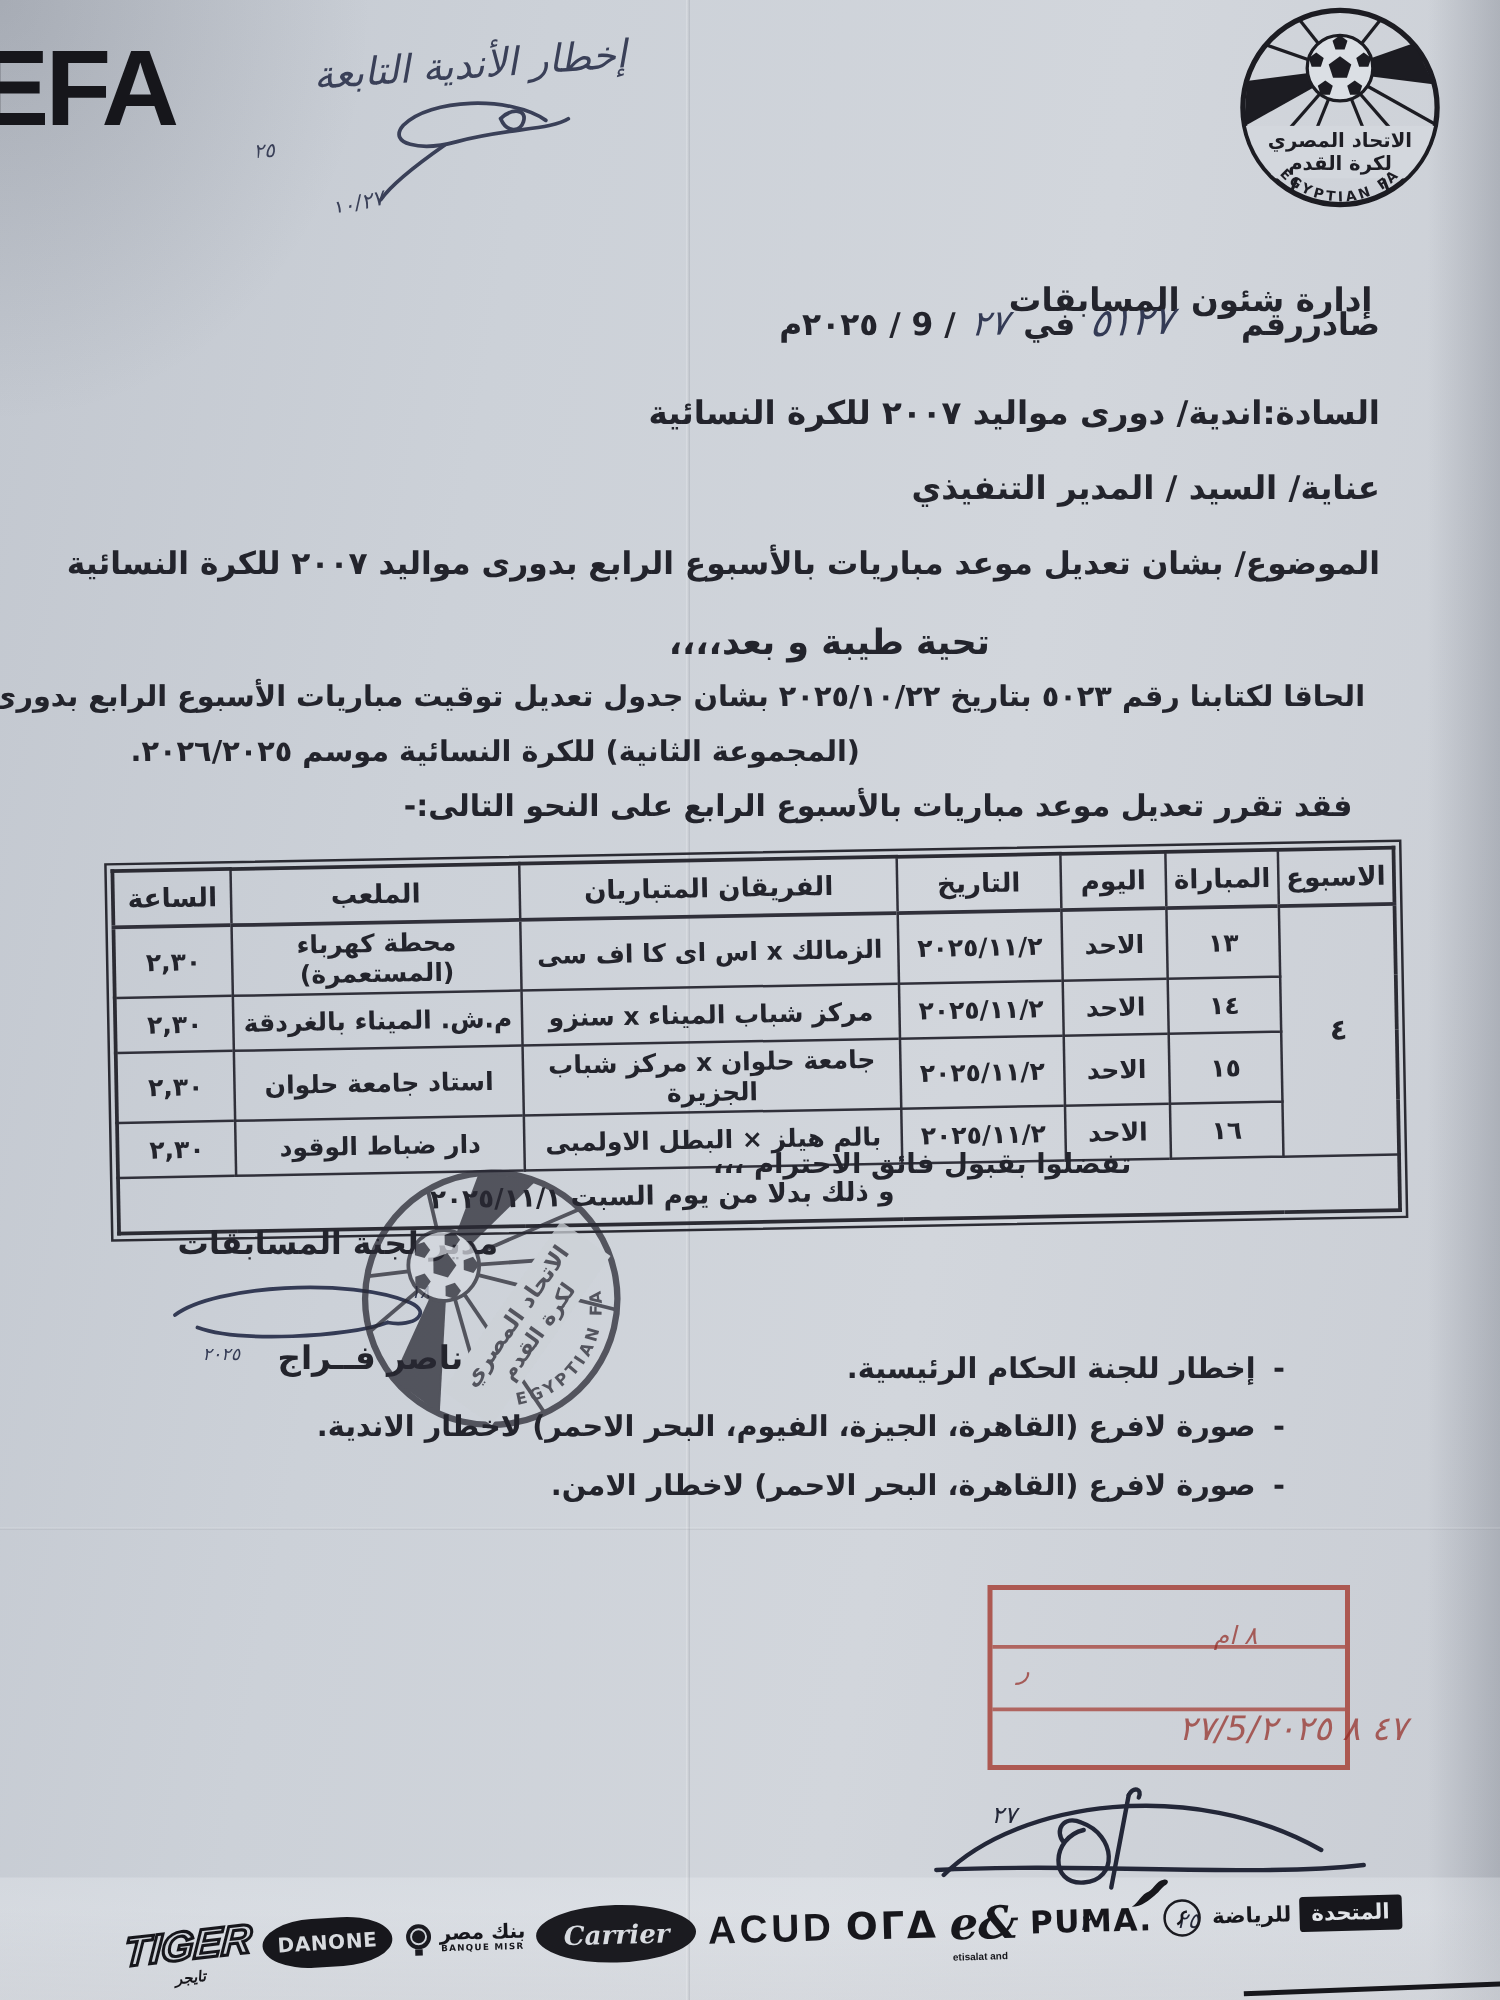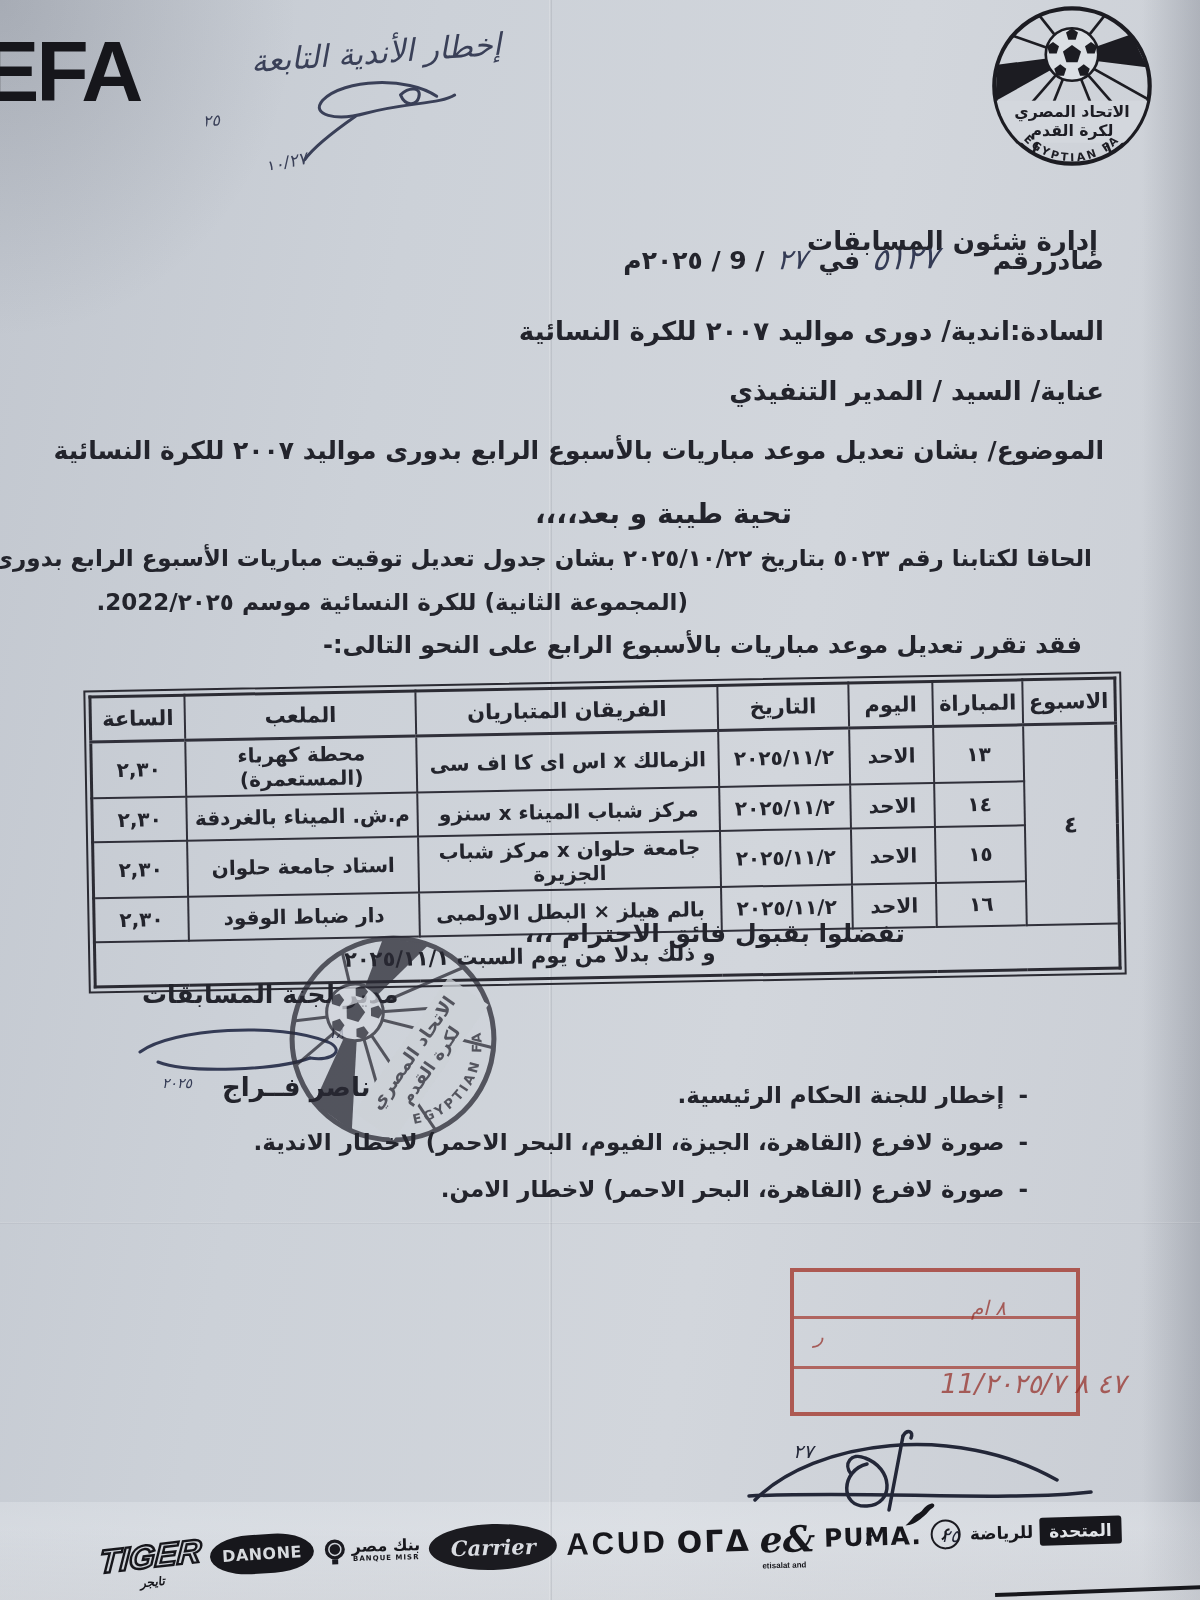--- a/index.html
+++ b/index.html
@@ -35,21 +35,21 @@
   .body3{right:118px;top:631px;font-size:24px;}
   
   .tbl-wrap{left:86px;top:681px;width:1028px;transform:rotate(-1.05deg);border:2px solid #2b2b33;padding:3px;}
   table{width:100%;border-collapse:collapse;border:3px solid #2b2b33;direction:rtl;}
   th,td{border:2px solid #30303a;text-align:center;font-weight:bold;padding:3px 5px;color:#23242c;}
   th{font-size:21px;height:36px;border-bottom-width:3px;}
   td{font-size:20px;height:36px;}
   .week-cell{font-size:23px;}
   .foot-cell{font-size:21px;height:36px;padding-right:160px;}
   
-  .respect{right:295px;top:919px;font-size:25px;text-align:right;}
+  .respect{right:295px;top:919px;font-size:22px;text-align:right;}
   .sig-title{left:142px;top:980px;font-size:25px;}
   .sig-name{left:222px;top:1072px;font-size:26px;letter-spacing:4px;}
   .efa-stamp{left:282px;top:928px;width:222px;height:222px;transform:rotate(-55deg);opacity:.88;}
   
   .copies{right:172px;top:1072px;font-size:23px;direction:rtl;font-weight:bold;line-height:47px;}
   .copies .row{display:flex;direction:rtl;gap:14px;}
   
   .red-stamp{left:790px;top:1268px;width:282px;height:140px;border:4px solid rgba(163,54,44,.78);}
   .red-div{position:absolute;left:0;width:100%;height:0;border-top:3px solid rgba(163,54,44,.70);}
   .rs-row1{position:absolute;right:70px;top:24px;font-size:20px;}
@@ -158,21 +158,21 @@
     <span>في</span>
     <span class="ink" style="font-size:28px;">٢٧</span>
     <span>/ 9 / ٢٠٢٥م</span>
   </div>
 
   <div class="abs ar to-line">السادة:اندية/ دورى مواليد ٢٠٠٧ للكرة النسائية</div>
   <div class="abs ar att-line">عناية/  السيد / المدير التنفيذي</div>
   <div class="abs ar subj-line">الموضوع/ بشان تعديل موعد مباريات بالأسبوع الرابع بدورى مواليد ٢٠٠٧ للكرة النسائية</div>
   <div class="abs ar greeting">تحية طيبة و بعد،،،،</div>
   <div class="abs ar body1">الحاقا لكتابنا رقم ٥٠٢٣ بتاريخ ٢٠٢٥/١٠/٢٢ بشان جدول تعديل توقيت مباريات الأسبوع الرابع بدورى مواليد ٢٠٠٧</div>
-  <div class="abs ar body2">(المجموعة الثانية) للكرة النسائية موسم 2022/٢٠٢٥.</div>
+  <div class="abs ar body2">(المجموعة الثانية) للكرة النسائية موسم ٢٠٢٦/٢٠٢٥.</div>
   <div class="abs ar body3">فقد تقرر تعديل موعد مباريات بالأسبوع الرابع على النحو التالى:-</div>
 
   <div class="abs tbl-wrap">
     <table>
       <colgroup>
         <col style="width:84px">
           <col style="width:88px">
           <col style="width:84px">
           <col style="width:130px">
         <col style="width:300px">
@@ -294,21 +294,21 @@
       <span>-</span>
       <span>صورة لافرع (القاهرة، البحر الاحمر) لاخطار الامن.</span>
     </div>
   </div>
 
   <div class="abs red-stamp">
     <div class="red-div" style="top:44px;"></div>
     <div class="red-div" style="top:94px;"></div>
     <div class="redink rs-row1">٨ ام</div>
     <div class="redink rs-row2">ر</div>
-    <div class="redink rs-row3">٤٧ ٨ ٢٠٢٥/٧/11</div>
+    <div class="redink rs-row3">٤٧ ٨ ٢٠٢٥/5/٢٧</div>
   </div>
 
   <svg class="abs" style="left:745px;top:1422px;" width="350" height="135" viewBox="0 0 350 135">
     <g fill="none" stroke="#232738" stroke-width="3.5" stroke-linecap="round">
       <path d="M 10 78 C 70 18 210 0 312 58"></path>
       <path d="M 4 74 C 120 68 260 80 346 70"></path>
       <path d="M 122 42 C 96 48 94 86 122 84 C 150 82 148 46 120 36 C 106 30 98 42 106 52"></path>
       <path d="M 158 14 L 144 88"></path>
       <path d="M 158 14 C 162 7 169 9 166 16"></path>
     </g>

